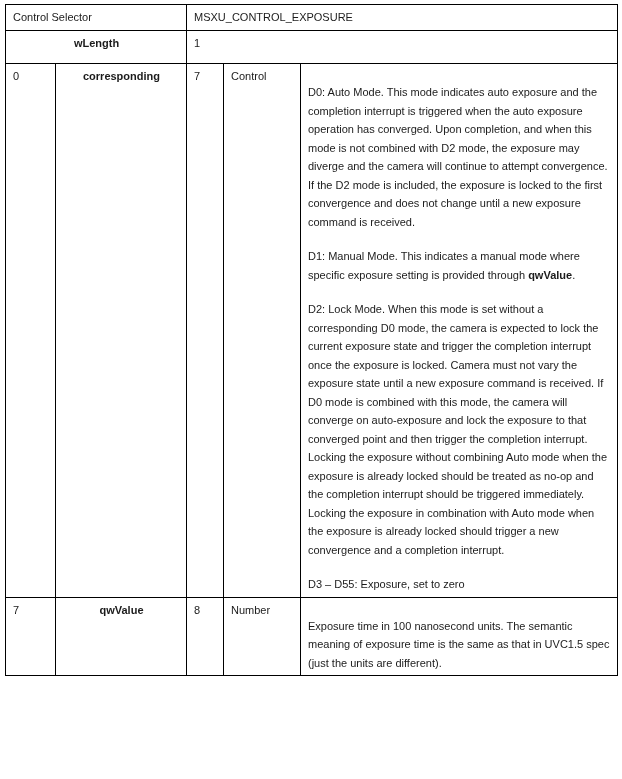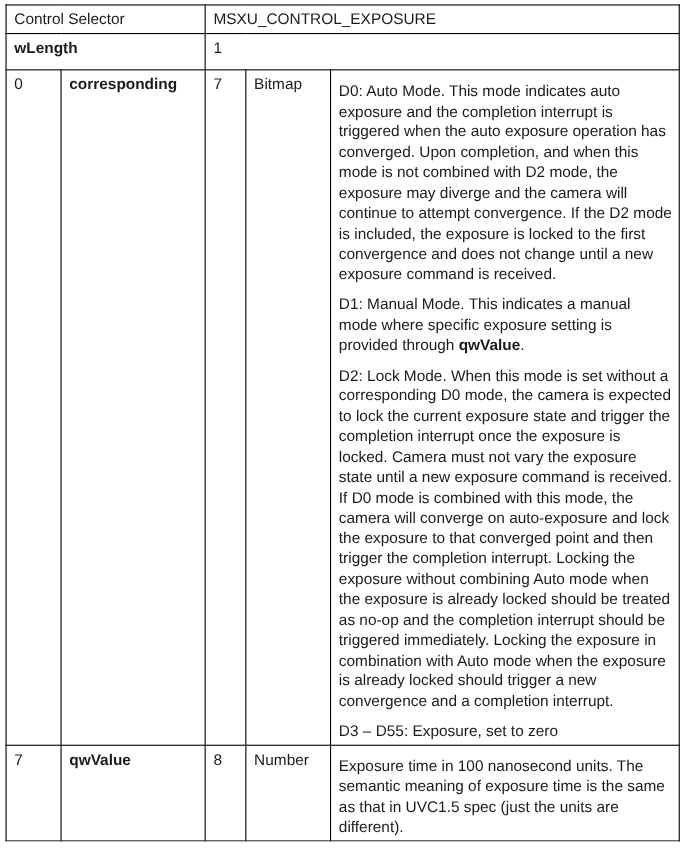--- a/index.html
+++ b/index.html
@@ -13,27 +13,27 @@
   table.spec {
     border-collapse: collapse;
     table-layout: fixed;
     width: 612px;
     margin: 4px 0 0 5px;
   }
   table.spec td {
     border: 1.5px solid #000000;
     vertical-align: top;
     padding: 3px 6px 3px 7px;
-    font-size: 14px;
+    font-size: 11px;
     line-height: 18.5px;
     overflow: hidden;
     word-wrap: break-word;
   }
-  .bold { font-weight: bold; }
-  td p { margin: 6px 0 9px 0; }
+  .bold { font-weight: bold; text-align: center; }
+  td p { margin: 16px 0 9px 0; }
   td p:last-child { margin-bottom: 0; }
   tr.meta-row-1 td { height: 19px; }
   tr.meta-row-2 td { height: 38px; }
   tr.meta-row-3 td { height: 26px; }
   tr.header-row td { height: 22px; }
   tr.data-row-last td { height: 56px; }
 </style>
 </head>
 <body>
 
@@ -51,21 +51,21 @@
       <td colspan="3">MSXU_CONTROL_EXPOSURE</td>
     </tr>
     <tr class="meta-row-3">
       <td colspan="2" class="bold">wLength</td>
       <td colspan="3">1</td>
     </tr>
     <tr>
       <td>0</td>
       <td class="bold">corresponding</td>
       <td>7</td>
-      <td>Bitmap</td>
+      <td>Control</td>
       <td>
         <p>D0: Auto Mode. This mode indicates auto exposure and the completion interrupt is triggered when the auto exposure operation has converged. Upon completion, and when this mode is not combined with D2 mode, the exposure may diverge and the camera will continue to attempt convergence. If the D2 mode is included, the exposure is locked to the first convergence and does not change until a new exposure command is received.</p>
         <p><span>D1: Manual Mode. This indicates a manual mode where specific exposure setting is provided through </span><span class="bold">qwValue</span><span>.</span></p>
         <p>D2: Lock Mode. When this mode is set without a corresponding D0 mode, the camera is expected to lock the current exposure state and trigger the completion interrupt once the exposure is locked. Camera must not vary the exposure state until a new exposure command is received. If D0 mode is combined with this mode, the camera will converge on auto-exposure and lock the exposure to that converged point and then trigger the completion interrupt. Locking the exposure without combining Auto mode when the exposure is already locked should be treated as no-op and the completion interrupt should be triggered immediately. Locking the exposure in combination with Auto mode when the exposure is already locked should trigger a new convergence and a completion interrupt.</p>
         <p>D3 – D55: Exposure, set to zero</p>
       </td>
     </tr>
     <tr class="data-row-last">
       <td>7</td>
       <td class="bold">qwValue</td>

